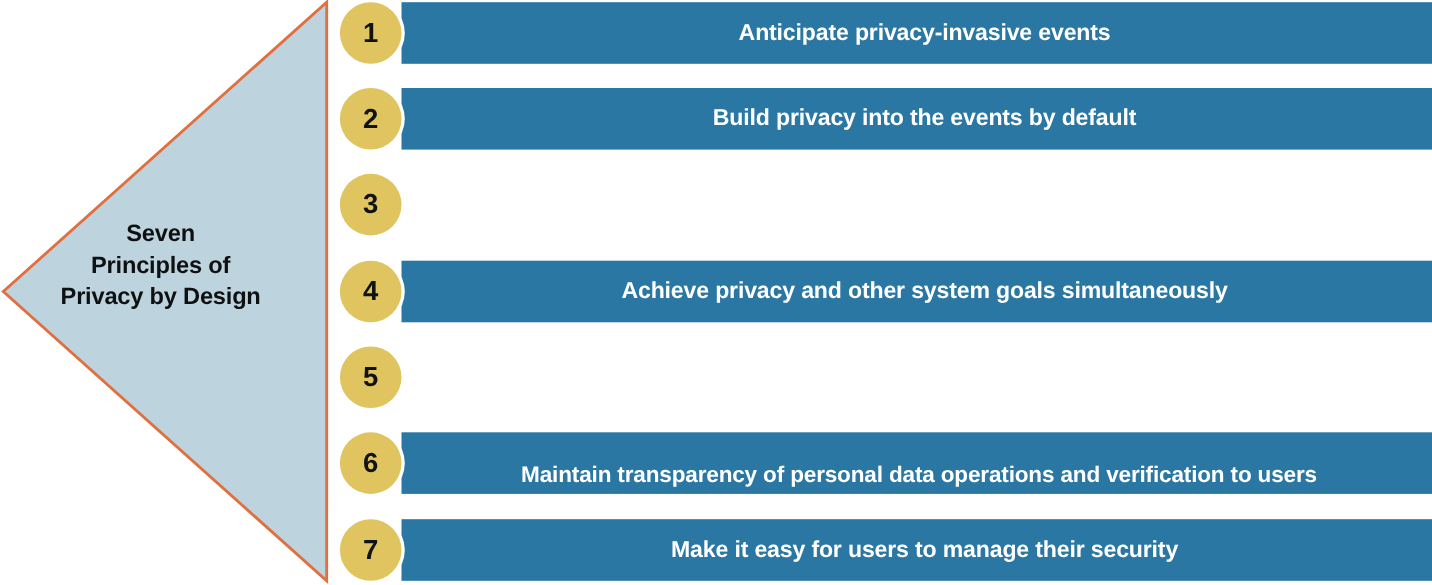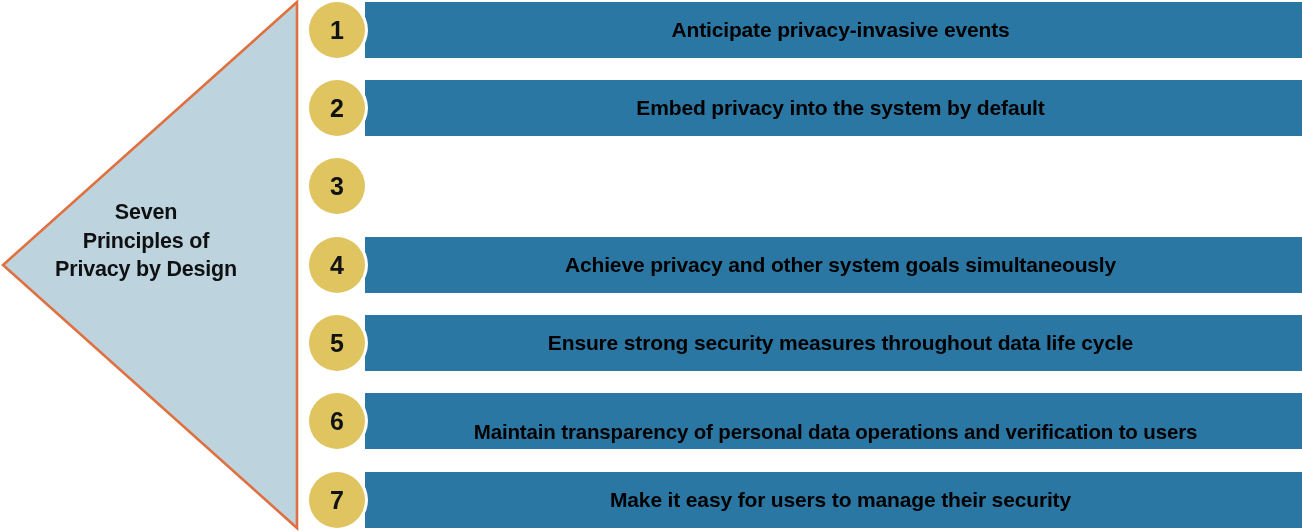--- a/index.html
+++ b/index.html
@@ -58,21 +58,21 @@
     left: 365px;
     top: 1px;
     right: 0;
     height: 56px;
     background: #2a77a4;
     display: flex;
     align-items: center;
     justify-content: center;
   }
   .bar-text {
-    color: #000000;
+    color: #ffffff;
     font-size: 21px;
     font-weight: bold;
     letter-spacing: -0.15px;
     white-space: nowrap;
     padding: 0 14px 0 28px;
   }
   .bar-text.wide {
     font-size: 20.5px;
     padding-left: 18px;
     margin-top: 21px;
@@ -124,21 +124,21 @@
       <span class="bar-text">Anticipate privacy-invasive events</span>
     </div>
     <div class="circle-ring"></div>
     <div class="circle">
       <span class="circle-num">1</span>
     </div>
   </div>
 
   <div class="row" style="top:79px;">
     <div class="bar">
-      <span class="bar-text">Embed privacy into the system by default</span>
+      <span class="bar-text">Build privacy into the events by default</span>
     </div>
     <div class="circle-ring"></div>
     <div class="circle">
       <span class="circle-num">2</span>
     </div>
   </div>
 
   <div class="row" style="top:157px;">
     <div class="circle-ring"></div>
     <div class="circle">
@@ -150,23 +150,20 @@
     <div class="bar">
       <span class="bar-text">Achieve privacy and other system goals simultaneously</span>
     </div>
     <div class="circle-ring"></div>
     <div class="circle">
       <span class="circle-num">4</span>
     </div>
   </div>
 
   <div class="row" style="top:314px;">
-    <div class="bar">
-      <span class="bar-text">Ensure strong security measures throughout data life cycle</span>
-    </div>
     <div class="circle-ring"></div>
     <div class="circle">
       <span class="circle-num">5</span>
     </div>
   </div>
 
   <div class="row" style="top:392px;">
     <div class="bar">
       <span class="bar-text wide">Maintain transparency of personal data operations and verification to users</span>
     </div>

